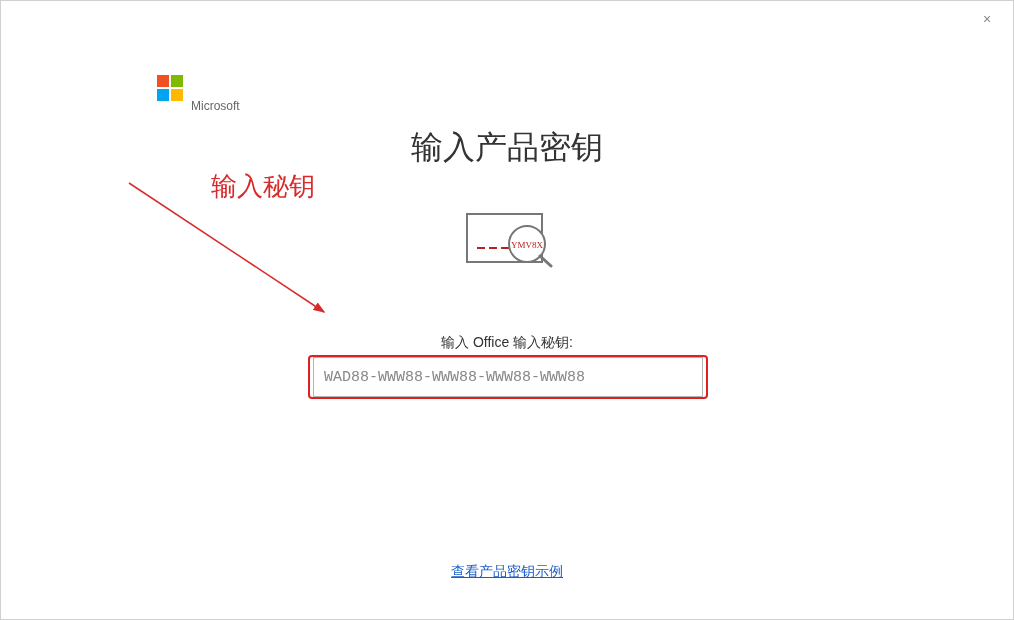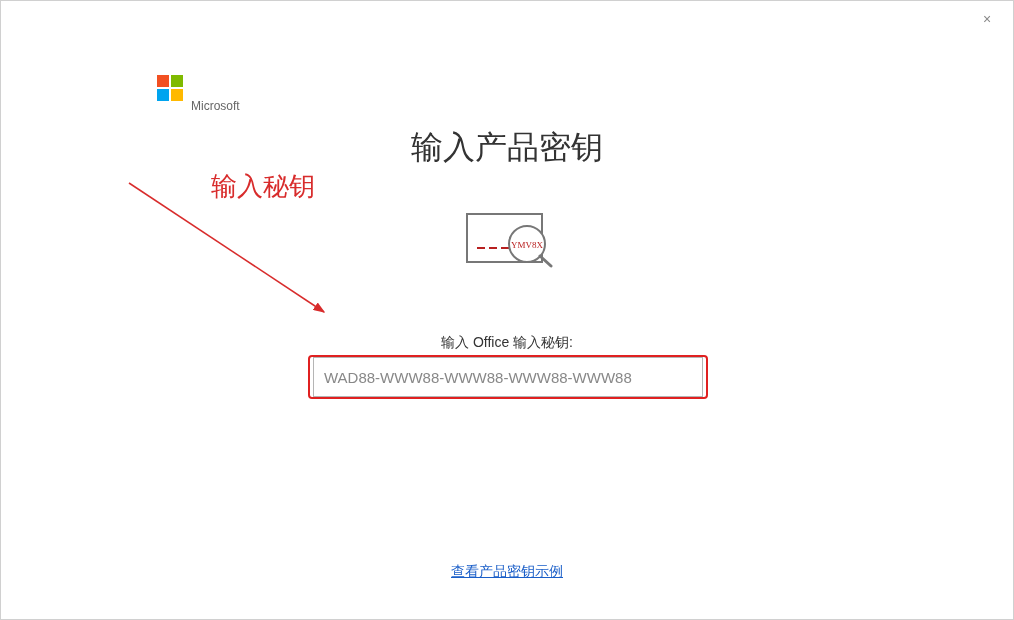--- a/index.html
+++ b/index.html
@@ -111,21 +111,21 @@
     }
     .key-input {
       width: 390px;
       height: 40px;
       border: 1px solid #b5b5b5;
       padding: 4px 10px;
       font-size: 15px;
       color: #6d28d9;
       background: #fff;
       outline: none;
-      font-family: Liberation Sans, sans-serif;
+      font-family: Liberation Mono, monospace;
     }
     .key-input::placeholder {
       color: #888;
     }
     .example-link {
       position: absolute;
       top: 562px;
       left: 0;
       right: 0;
       text-align: center;

